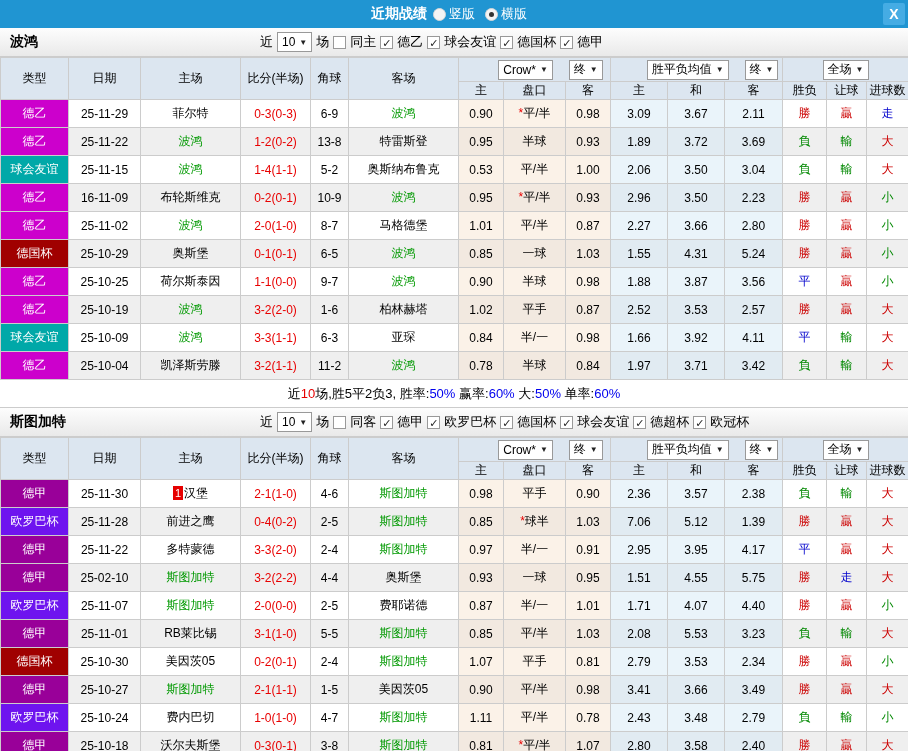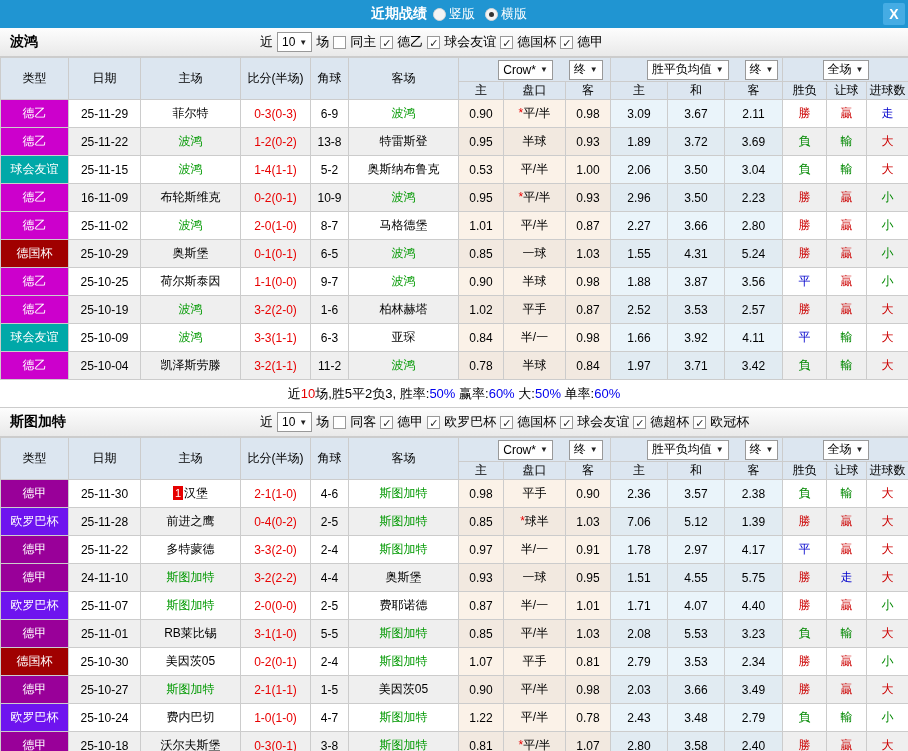--- a/index.html
+++ b/index.html
@@ -441,30 +441,30 @@
           <tr>
             <td class="type" style="background: rgb(153, 0, 153);">德甲</td>
             <td class="plain">25-11-22</td>
             <td class="plain"><span>多特蒙德</span></td>
             <td class="plain score"><span>3-3</span><span>(2-0)</span></td>
             <td class="plain">2-4</td>
             <td class="plain"><span class="hl">斯图加特</span></td>
             <td class="crow">0.97</td>
             <td class="crow"><span>半/一</span></td>
             <td class="crow">0.91</td>
-            <td class="avg">1.78</td>
-            <td class="avg">2.97</td>
+            <td class="avg">2.95</td>
+            <td class="avg">3.95</td>
             <td class="avg">4.17</td>
             <td class="plain" style="color: rgb(0, 0, 204);">平</td>
             <td class="plain" style="color: rgb(204, 0, 0);">贏</td>
             <td class="plain" style="color: rgb(204, 0, 0);">大</td>
           </tr>
           <tr>
             <td class="type" style="background: rgb(153, 0, 153);">德甲</td>
-            <td class="plain">24-11-10</td>
+            <td class="plain">25-02-10</td>
             <td class="plain"><span class="hl">斯图加特</span></td>
             <td class="plain score"><span>3-2</span><span>(2-2)</span></td>
             <td class="plain">4-4</td>
             <td class="plain"><span>奥斯堡</span></td>
             <td class="crow">0.93</td>
             <td class="crow"><span>一球</span></td>
             <td class="crow">0.95</td>
             <td class="avg">1.51</td>
             <td class="avg">4.55</td>
             <td class="avg">5.75</td>
@@ -526,35 +526,35 @@
           <tr>
             <td class="type" style="background: rgb(153, 0, 153);">德甲</td>
             <td class="plain">25-10-27</td>
             <td class="plain"><span class="hl">斯图加特</span></td>
             <td class="plain score"><span>2-1</span><span>(1-1)</span></td>
             <td class="plain">1-5</td>
             <td class="plain"><span>美因茨05</span></td>
             <td class="crow">0.90</td>
             <td class="crow"><span>平/半</span></td>
             <td class="crow">0.98</td>
-            <td class="avg">2.03</td>
+            <td class="avg">3.41</td>
             <td class="avg">3.66</td>
             <td class="avg">3.49</td>
             <td class="plain" style="color: rgb(204, 0, 0);">勝</td>
             <td class="plain" style="color: rgb(204, 0, 0);">贏</td>
             <td class="plain" style="color: rgb(204, 0, 0);">大</td>
           </tr>
           <tr>
             <td class="type" style="background: rgb(110, 20, 239);">欧罗巴杯</td>
             <td class="plain">25-10-24</td>
             <td class="plain"><span>费内巴切</span></td>
             <td class="plain score"><span>1-0</span><span>(1-0)</span></td>
             <td class="plain">4-7</td>
             <td class="plain"><span class="hl">斯图加特</span></td>
-            <td class="crow">1.22</td>
+            <td class="crow">1.11</td>
             <td class="crow"><span>平/半</span></td>
             <td class="crow">0.78</td>
             <td class="avg">2.43</td>
             <td class="avg">3.48</td>
             <td class="avg">2.79</td>
             <td class="plain" style="color: rgb(0, 136, 0);">負</td>
             <td class="plain" style="color: rgb(0, 136, 0);">輸</td>
             <td class="plain" style="color: rgb(0, 136, 0);">小</td>
           </tr>
           <tr>

